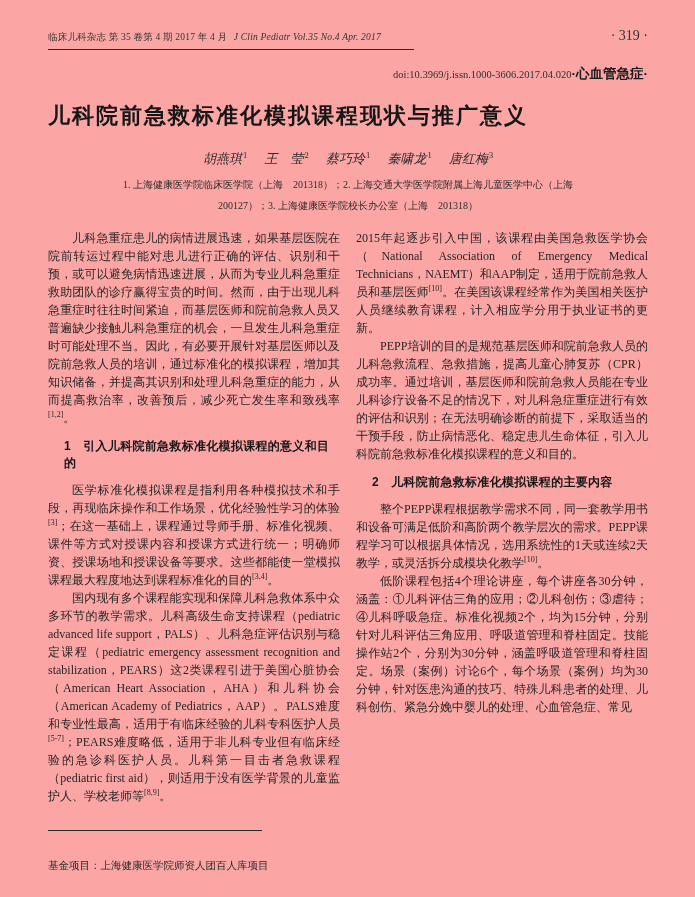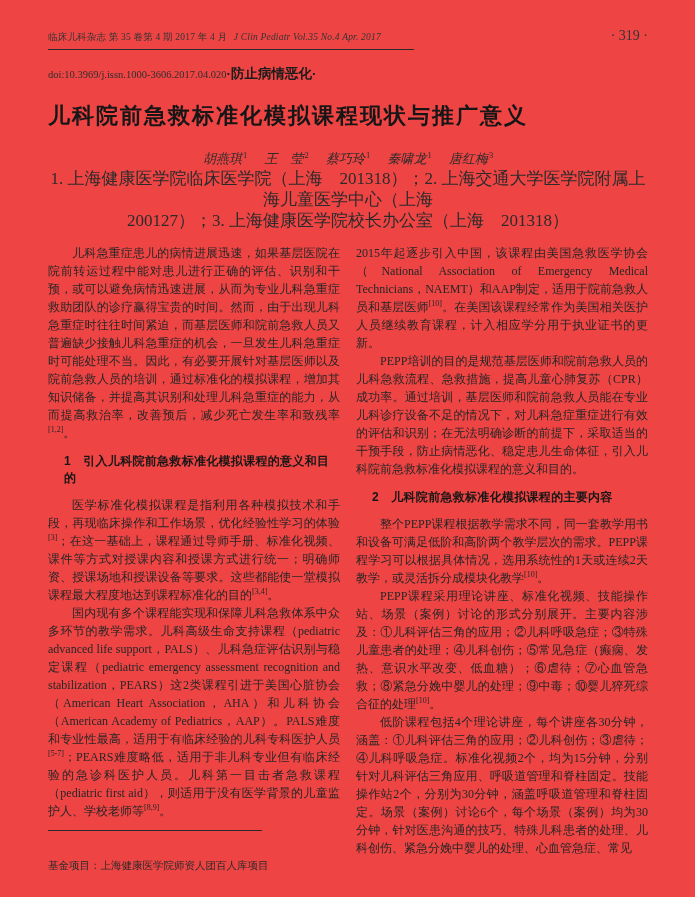--- a/index.html
+++ b/index.html
@@ -1,43 +1,43 @@
 <!DOCTYPE html>
 <html><head>
 <meta charset="utf-8">
 <style>
   html,body{margin:0;padding:0;background:#e8e8e8;}
   .page{
     position:relative;
     width:695px;height:897px;
     margin:0 auto;
-    background:#ef4444;
+    background:#fca5a5;
     color:#262626;
     font-family:"Liberation Serif","DejaVu Serif",serif;
     box-sizing:border-box;
     padding:28px 47px 0 48px;
     overflow:hidden;
   }
   
   .header-row{display:flex;justify-content:space-between;align-items:baseline;}
   .journal-line{font-size:9.5px;color:#333;letter-spacing:.2px;}
   .journal-line .en-italic{font-style:italic;margin-left:4px;}
   .page-num{font-size:14px;color:#333;}
   .header-rule{margin-top:5px;width:366px;border-top:1.2px solid #2a2a2a;height:0;}
   
-  .doi-row{margin-top:15px;display:flex;justify-content:flex-start;align-items:baseline;}
+  .doi-row{margin-top:15px;display:flex;justify-content:flex-end;align-items:baseline;}
   .doi{font-size:10.5px;color:#2e2e2e;}
   .col-tag{font-family:"Liberation Sans","DejaVu Sans",sans-serif;font-weight:bold;font-size:13.5px;color:#1c1c1c;}
   
   .title{margin:20px 0 0 0;text-align:left;font-family:"Liberation Sans","DejaVu Sans",sans-serif;
     font-weight:bold;font-size:22px;line-height:26px;letter-spacing:2px;color:#161616;}
   .authors{margin-top:21px;text-align:center;font-size:13px;font-style:italic;color:#2b2b2b;}
   .authors .author{margin:0 7px;white-space:nowrap;}
   .authors sup{font-size:8.5px;font-style:normal;margin-left:1px;}
-  .affil{text-align:center;font-size:17px;line-height:21px;color:#2b2b2b;}
+  .affil{margin-top:6px;text-align:center;font-size:10px;line-height:21px;color:#2b2b2b;}
   
   .columns{margin-top:13px;display:flex;gap:16px;}
   .col{width:292px;}
   .body-p{margin:0;font-size:12px;line-height:18px;text-align:justify;color:#262626;}
   .body-p.indent{text-indent:2em;}
   .body-p sup{font-size:8px;line-height:0;}
   .sec-heading{margin:11px 0 9px 16px;font-family:"Liberation Sans","DejaVu Sans",sans-serif;
     font-weight:bold;font-size:12px;line-height:17px;color:#161616;letter-spacing:.3px;}
   
   .foot-rule{position:absolute;left:48px;top:830px;width:214px;border-top:1.2px solid #2a2a2a;height:0;}
@@ -52,21 +52,21 @@
     <div class="journal-line">
       <span>临床儿科杂志 第 35 卷第 4 期 2017 年 4 月</span>
       <span class="en-italic">J Clin Pediatr Vol.35 No.4 Apr. 2017</span>
     </div>
     <div class="page-num">· 319 ·</div>
   </div>
   <div class="header-rule"></div>
 
   <div class="doi-row">
     <span class="doi">doi:10.3969/j.issn.1000-3606.2017.04.020</span>
-    <span class="col-tag">·防止病情恶化·</span>
+    <span class="col-tag">·心血管急症·</span>
   </div>
 
   <h1 class="title">儿科院前急救标准化模拟课程现状与推广意义</h1>
 
   <div class="authors">
     <span class="author"><span>胡燕琪</span><sup>1</sup></span>
     <span class="author"><span>王　莹</span><sup>2</sup></span>
     <span class="author"><span>蔡巧玲</span><sup>1</sup></span>
     <span class="author"><span>秦啸龙</span><sup>1</sup></span>
     <span class="author"><span>唐红梅</span><sup>3</sup></span>
@@ -82,21 +82,20 @@
       <p class="body-p indent rich">儿科急重症患儿的病情进展迅速，如果基层医院在院前转运过程中能对患儿进行正确的评估、识别和干预，或可以避免病情迅速进展，从而为专业儿科急重症救助团队的诊疗赢得宝贵的时间。然而，由于出现儿科急重症时往往时间紧迫，而基层医师和院前急救人员又普遍缺少接触儿科急重症的机会，一旦发生儿科急重症时可能处理不当。因此，有必要开展针对基层医师以及院前急救人员的培训，通过标准化的模拟课程，增加其知识储备，并提高其识别和处理儿科急重症的能力，从而提高救治率，改善预后，减少死亡发生率和致残率<sup>[1,2]</sup>。</p>
       <h2 class="sec-heading">1　引入儿科院前急救标准化模拟课程的意义和目的</h2>
       <p class="body-p indent rich">医学标准化模拟课程是指利用各种模拟技术和手段，再现临床操作和工作场景，优化经验性学习的体验<sup>[3]</sup>；在这一基础上，课程通过导师手册、标准化视频、课件等方式对授课内容和授课方式进行统一；明确师资、授课场地和授课设备等要求。这些都能使一堂模拟课程最大程度地达到课程标准化的目的<sup>[3,4]</sup>。</p>
       <p class="body-p indent rich">国内现有多个课程能实现和保障儿科急救体系中众多环节的教学需求。儿科高级生命支持课程（pediatric advanced life support，PALS）、儿科急症评估识别与稳定课程（pediatric emergency assessment recognition and stabilization，PEARS）这2类课程引进于美国心脏协会（American Heart Association，AHA）和儿科协会（American Academy of Pediatrics，AAP）。PALS难度和专业性最高，适用于有临床经验的儿科专科医护人员<sup>[5-7]</sup>；PEARS难度略低，适用于非儿科专业但有临床经验的急诊科医护人员。儿科第一目击者急救课程（pediatric first aid），则适用于没有医学背景的儿童监护人、学校老师等<sup>[8,9]</sup>。</p>
     </div>
     <div class="col">
       <p class="body-p rich">2015年起逐步引入中国，该课程由美国急救医学协会（National Association of Emergency Medical Technicians，NAEMT）和AAP制定，适用于院前急救人员和基层医师<sup>[10]</sup>。在美国该课程经常作为美国相关医护人员继续教育课程，计入相应学分用于执业证书的更新。</p>
       <p class="body-p indent rich">PEPP培训的目的是规范基层医师和院前急救人员的儿科急救流程、急救措施，提高儿童心肺复苏（CPR）成功率。通过培训，基层医师和院前急救人员能在专业儿科诊疗设备不足的情况下，对儿科急症重症进行有效的评估和识别；在无法明确诊断的前提下，采取适当的干预手段，防止病情恶化、稳定患儿生命体征，引入儿科院前急救标准化模拟课程的意义和目的。</p>
       <h2 class="sec-heading">2　儿科院前急救标准化模拟课程的主要内容</h2>
       <p class="body-p indent rich">整个PEPP课程根据教学需求不同，同一套教学用书和设备可满足低阶和高阶两个教学层次的需求。PEPP课程学习可以根据具体情况，选用系统性的1天或连续2天教学，或灵活拆分成模块化教学<sup>[10]</sup>。</p>
-      <p class="body-p indent rich">PEPP课程采用理论讲座、标准化视频、技能操作站、场景（案例）讨论的形式分别展开。主要内容涉及：①儿科评估三角的应用；②儿科呼吸急症；③特殊儿童患者的处理；④儿科创伤；⑤常见急症（癫痫、发热、意识水平改变、低血糖）；⑥虐待；⑦心血管急救；⑧紧急分娩中婴儿的处理；⑨中毒；⑩婴儿猝死综合征的处理<sup>[10]</sup>。</p>
       <p class="body-p indent rich">低阶课程包括4个理论讲座，每个讲座各30分钟，涵盖：①儿科评估三角的应用；②儿科创伤；③虐待；④儿科呼吸急症。标准化视频2个，均为15分钟，分别针对儿科评估三角应用、呼吸道管理和脊柱固定。技能操作站2个，分别为30分钟，涵盖呼吸道管理和脊柱固定。场景（案例）讨论6个，每个场景（案例）均为30分钟，针对医患沟通的技巧、特殊儿科患者的处理、儿科创伤、紧急分娩中婴儿的处理、心血管急症、常见</p>
     </div>
   </div>
 
   <div class="foot-rule"></div>
   <div class="fund">基金项目：上海健康医学院师资人团百人库项目</div>
 
 </div>
 
 </body></html>

